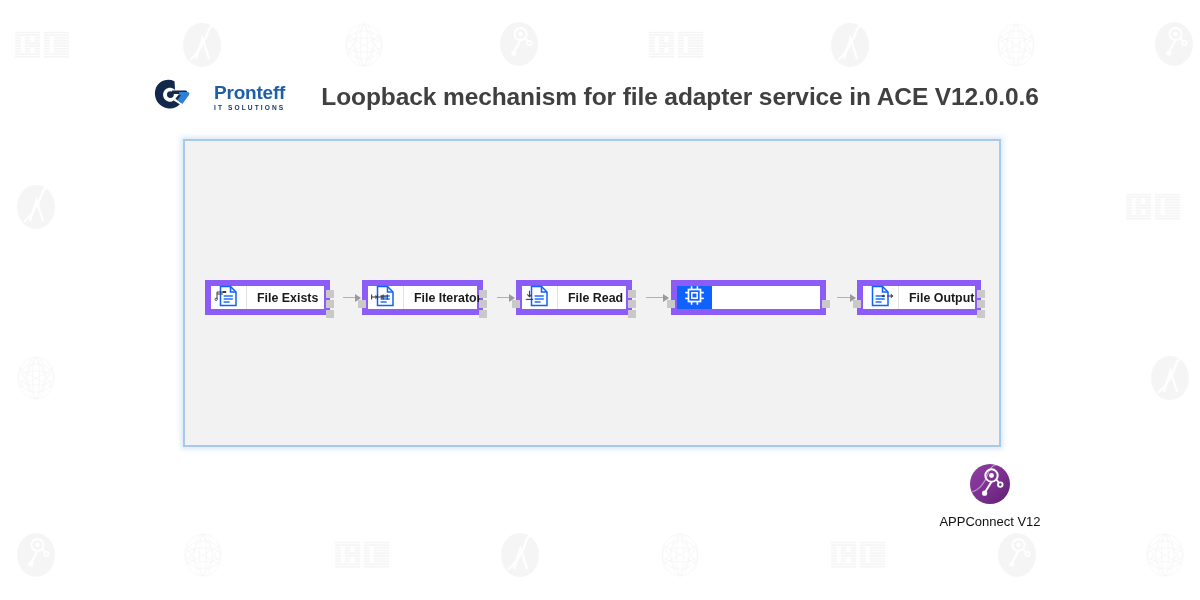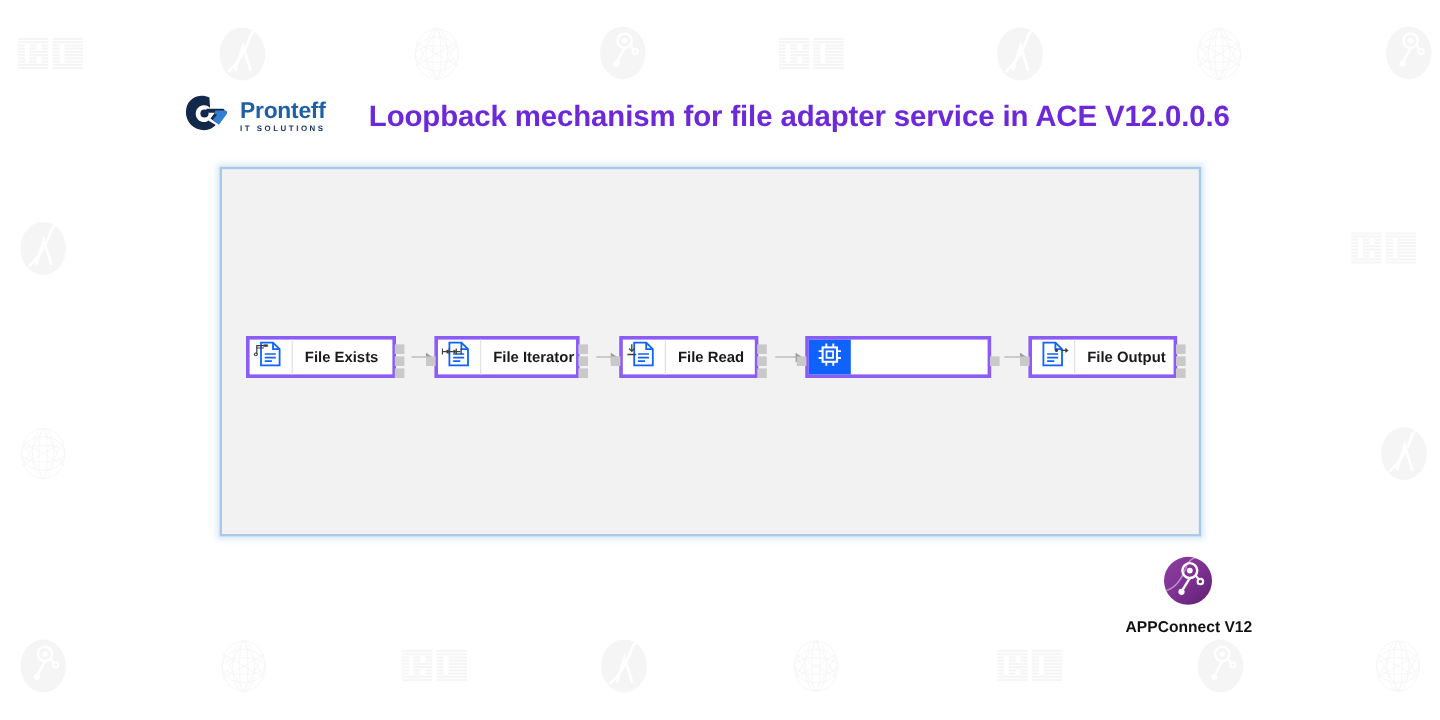--- a/index.html
+++ b/index.html
@@ -40,22 +40,21 @@
     position: absolute;
     left: 154px;
     top: 78px;
     display: flex;
     align-items: center;
     z-index: 3;
   }
   #logo-block {
     display: flex;
     align-items: center;
-    gap: 8px;
-    text-align: center;
+    gap: 22px;
   }
   #logo-mark { display:block; }
   #logo-words {
     display: flex;
     flex-direction: column;
     justify-content: center;
     line-height: 1;
   }
   #logo-name {
     font-size: 19px;
@@ -67,21 +66,21 @@
     font-size: 6.6px;
     font-weight: bold;
     color: #17386a;
     letter-spacing: 2.1px;
     margin-top: 3px;
   }
   #page-title {
     margin-left: 36px;
     font-size: 24.5px;
     font-weight: bold;
-    color: #6d28d9;
+    color: #404040;
     white-space: nowrap;
     letter-spacing: -0.1px;
   }
 
   
   #flow-canvas {
     position: absolute;
     left: 183px;
     top: 139px;
     width: 818px;
@@ -99,21 +98,21 @@
     top: 0;
     width: 818px;
     height: 308px;
   }
 
   
   .node {
     position: absolute;
     height: 35px;
     background: #ffffff;
-    border: 3px solid #8b5cf6;
+    border: 6px solid #8b5cf6;
     display: flex;
     align-items: stretch;
     box-sizing: border-box;
   }
   .node-icon-cell {
     position: relative;
     width: 35px;
     flex: 0 0 35px;
     border-right: 1px solid #e2e2e2;
     display: flex;
@@ -184,21 +183,21 @@
     left: 938px;
     top: 463px;
     width: 104px;
     text-align: center;
     z-index: 3;
   }
   #appconnect-circle { display: inline-block; }
   #appconnect-label {
     margin-top: 5px;
     font-size: 13px;
-    font-weight: bold;
+    font-weight: normal;
     color: #111111;
     white-space: nowrap;
   }
 </style>
 </head>
 <body>
 
 <div id="page">
 
   <div id="watermarks" style="opacity: 1;">

